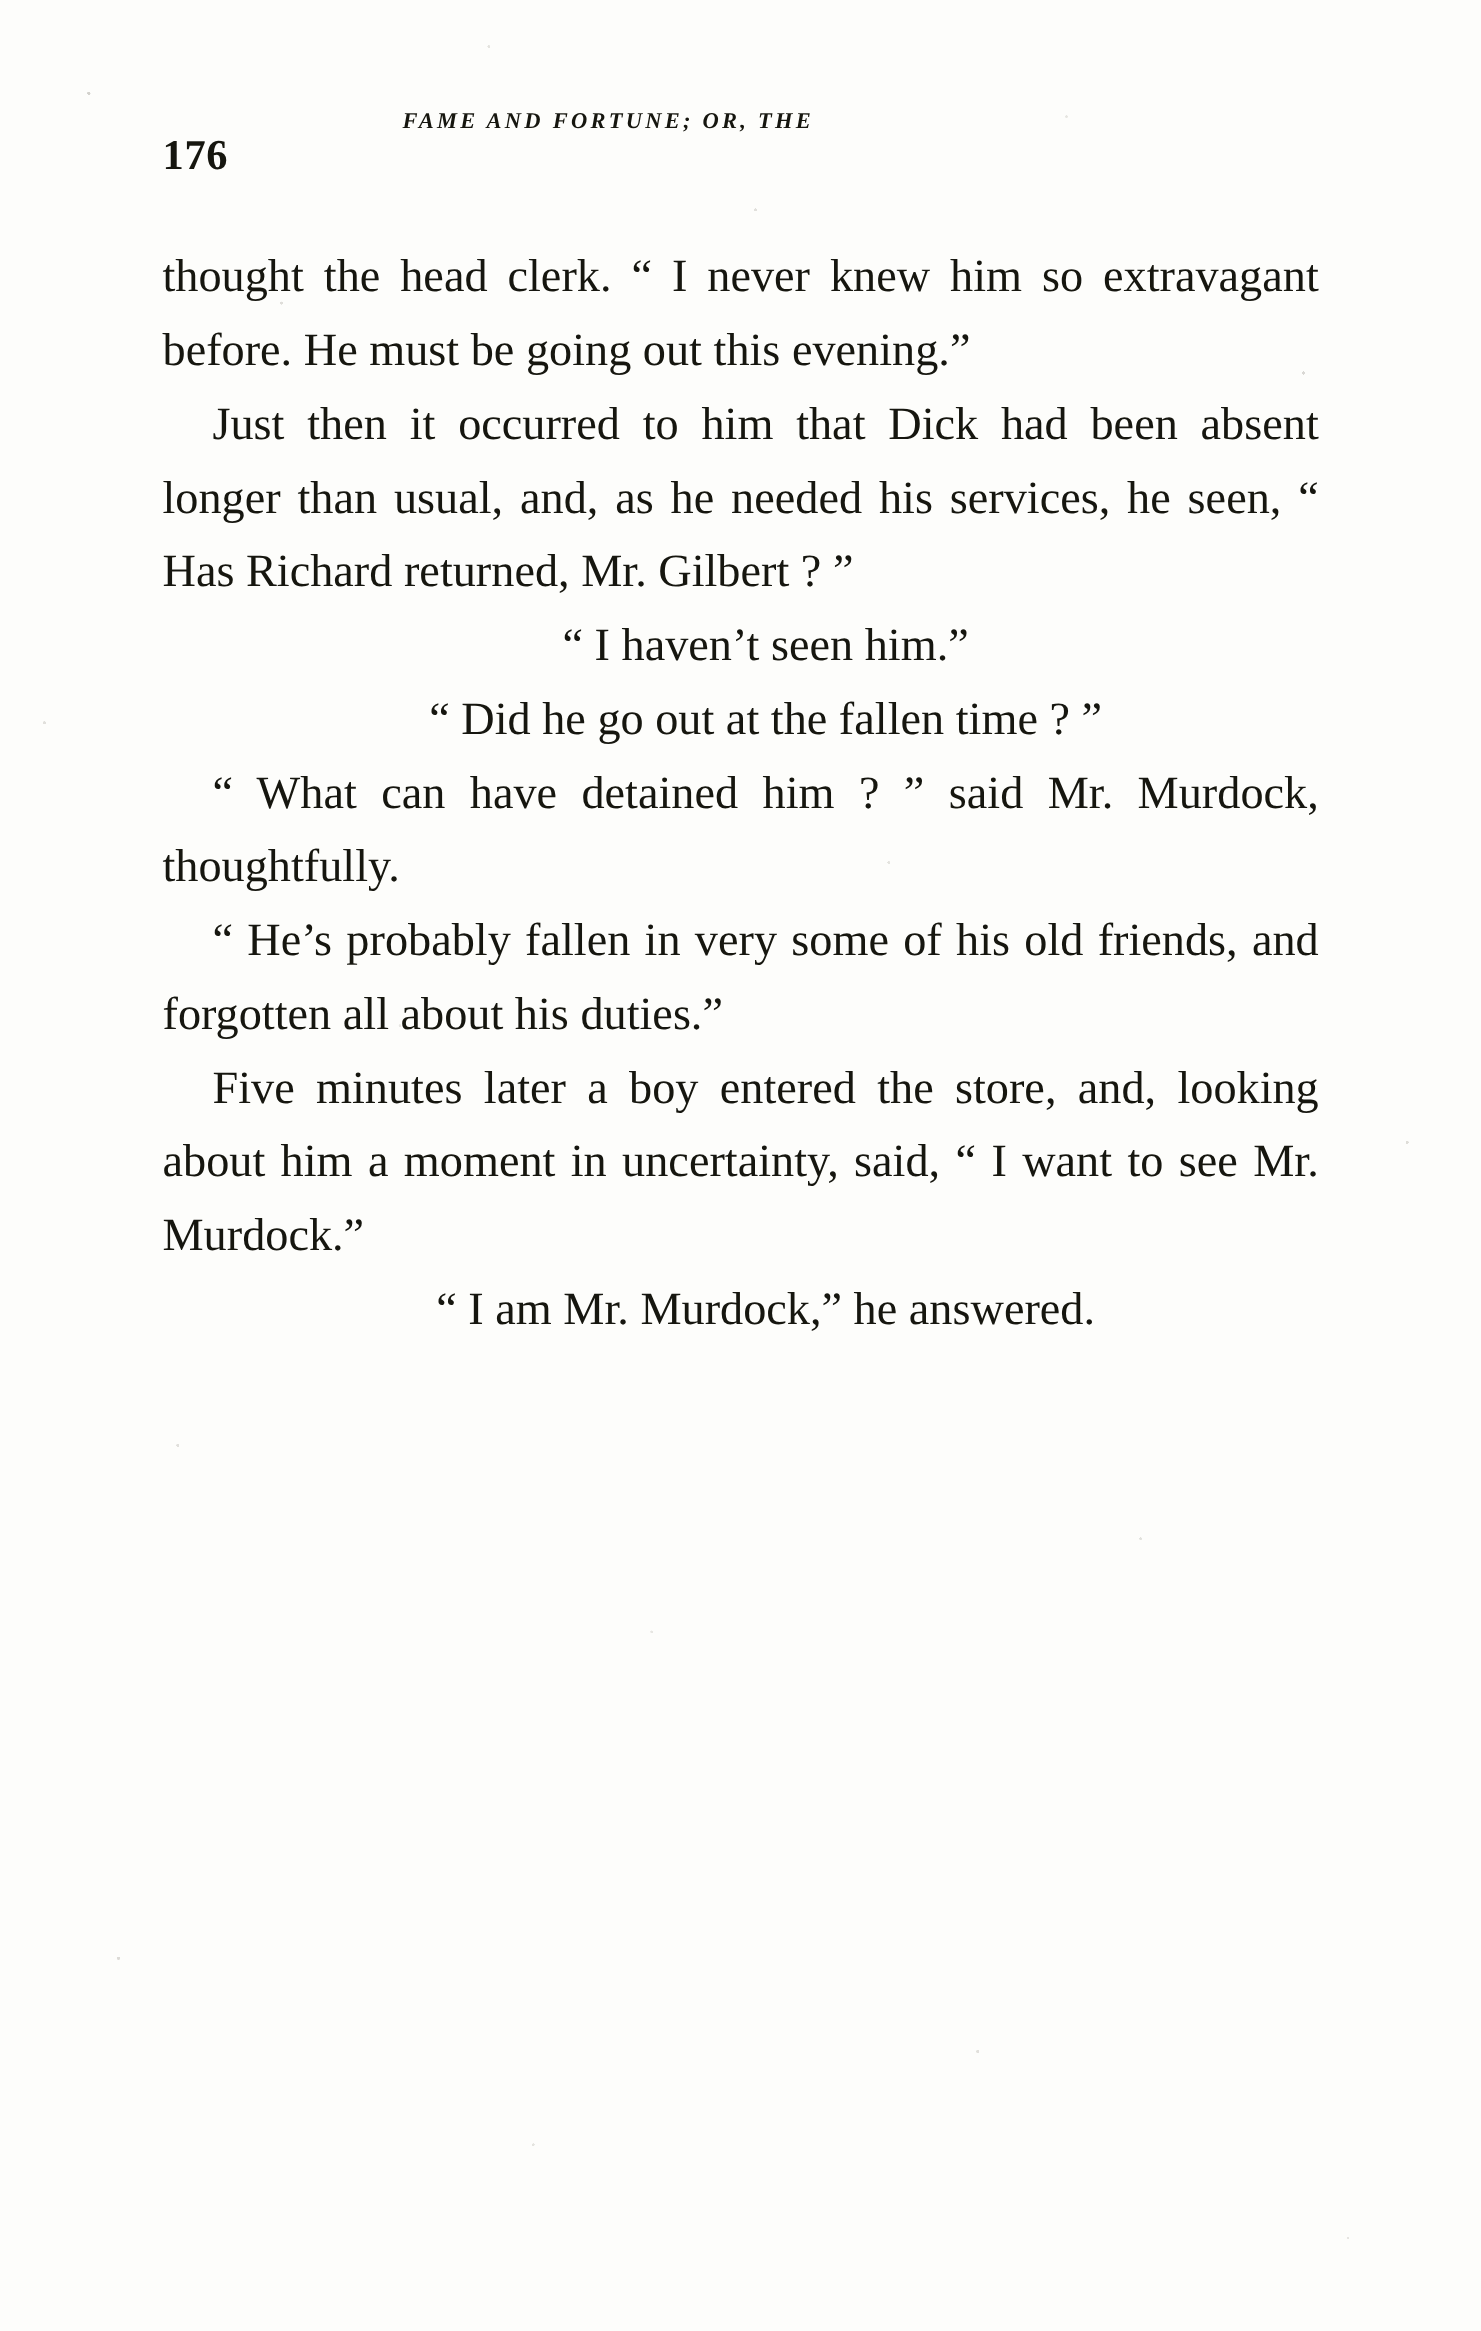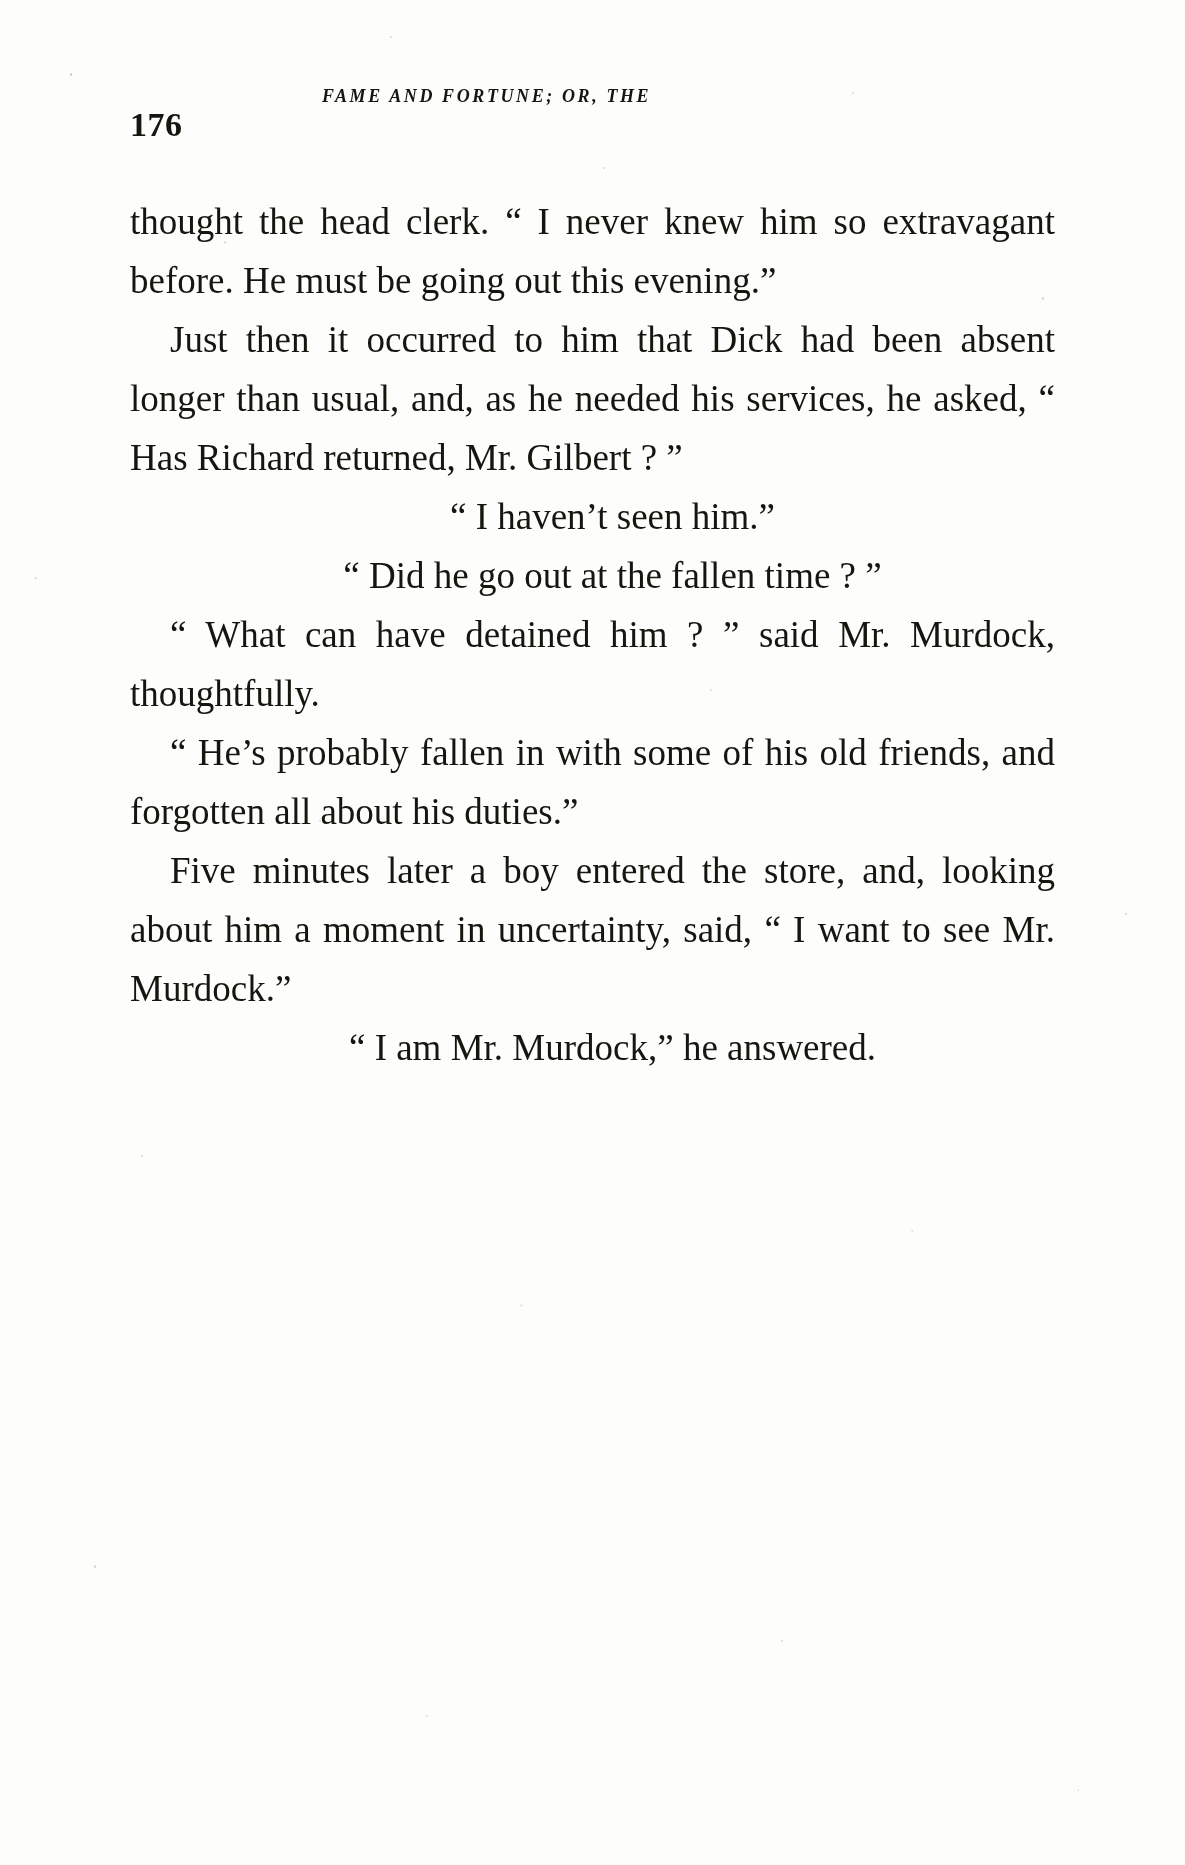--- a/index.html
+++ b/index.html
@@ -104,24 +104,24 @@
 <div class="page">
 
   <div class="header">
     <div class="folio">176</div>
     <div class="running-title">FAME AND FORTUNE; OR, THE</div>
   </div>
 
   <div class="body-text">
 
     <p class="para noindent">thought the head clerk. “ I never knew him so extravagant before. He must be going out this evening.”</p>
-    <p class="para">Just then it occurred to him that Dick had been absent longer than usual, and, as he needed his services, he asked, “ Has Richard returned, Mr. Gilbert ? ”</p>
+    <p class="para">Just then it occurred to him that Dick had been absent longer than usual, and, as he needed his services, he seen, “ Has Richard returned, Mr. Gilbert ? ”</p>
     <p class="para short">“ I haven’t seen him.”</p>
     <p class="para short">“ Did he go out at the fallen time ? ”</p>
     <p class="para">“ What can have detained him ? ” said Mr. Murdock, thoughtfully.</p>
-    <p class="para">“ He’s probably fallen in with some of his old friends, and forgotten all about his duties.”</p>
+    <p class="para">“ He’s probably fallen in very some of his old friends, and forgotten all about his duties.”</p>
     <p class="para">Five minutes later a boy entered the store, and, looking about him a moment in uncertainty, said, “ I want to see Mr. Murdock.”</p>
     <p class="para short">“ I am Mr. Murdock,” he answered.</p>
 
   </div>
 </div>
 
 <div class="paper-noise"></div>
 
 </body></html>

